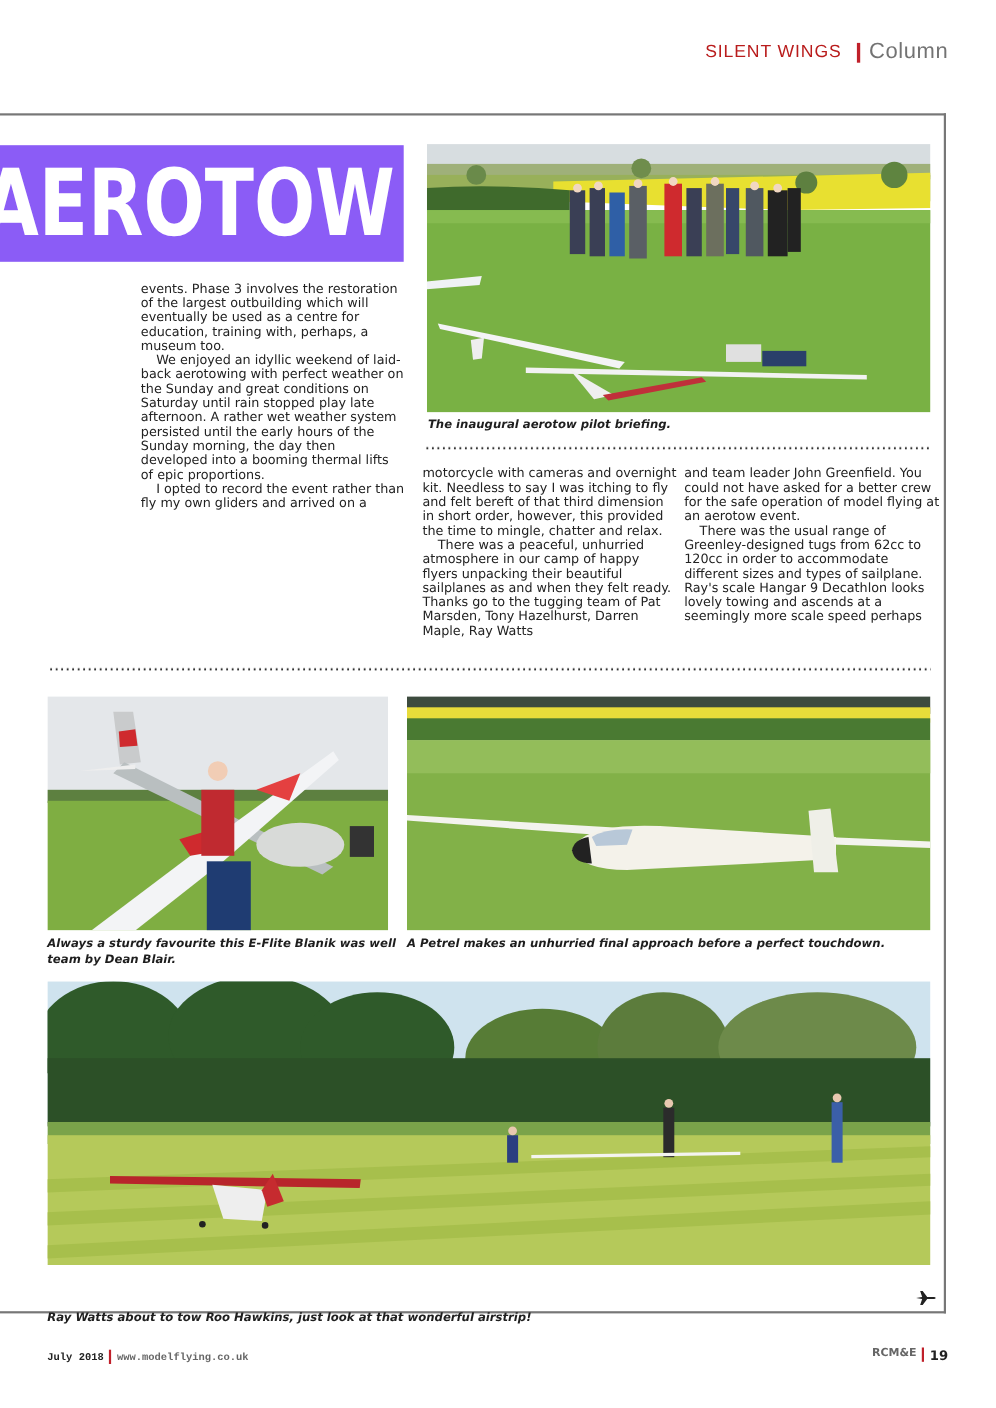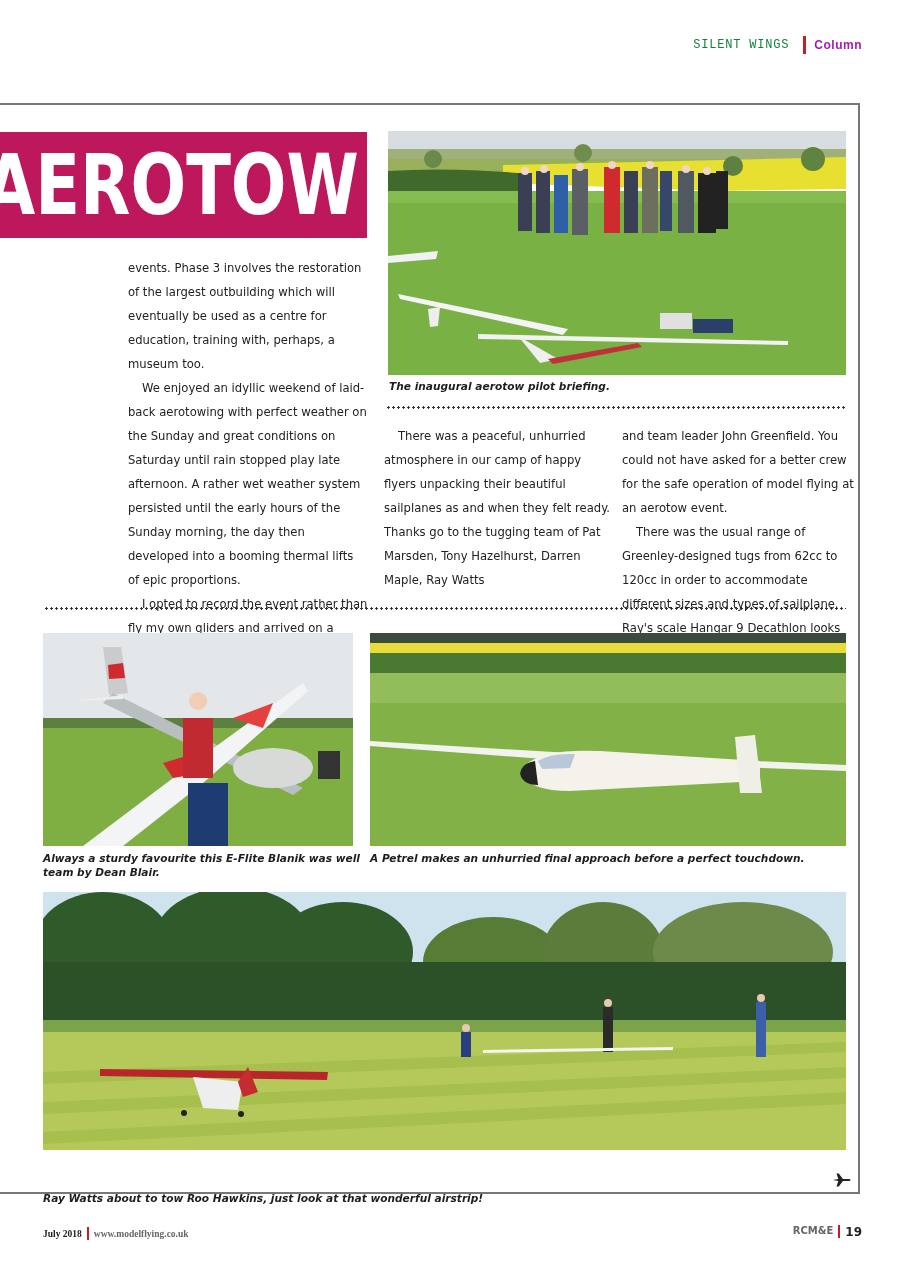--- a/index.html
+++ b/index.html
@@ -1,30 +1,30 @@
 <!DOCTYPE html>
 <html><head>
 <meta charset="utf-8">
 <style>
   html,body{margin:0;padding:0;background:#fff;}
   body{width:905px;height:1280px;position:relative;overflow:hidden;font-family:"Liberation Sans",sans-serif;color:#222;}
   .header{position:absolute;top:36px;right:43px;font-size:16px;letter-spacing:0.5px;display:flex;align-items:center;}
-  .header .section{color:#15803d;font-family:Liberation Mono, monospace;font-weight:300;font-size:12px;letter-spacing:0.8px;}
+  .header .section{color:#b91c1c;font-family:Liberation Sans, sans-serif;font-weight:300;font-size:16px;letter-spacing:0.8px;}
   .header .bar{display:inline-block;width:3px;height:18px;background:#c0202a;margin:0 8px 0 14px;}
-  .header .col{color:#a21caf;font-weight:bold;font-size:12px;}
+  .header .col{color:#737373;font-weight:normal;font-size:20px;}
   .frame{position:absolute;left:0;top:103px;width:860px;height:1091px;border:2px solid #777;border-left:none;box-sizing:border-box;}
-  .title-block{position:absolute;left:0;top:132px;width:367px;height:106px;background:#be185d;display:flex;align-items:center;justify-content:flex-end;padding-right:8px;box-sizing:border-box;}
+  .title-block{position:absolute;left:0;top:132px;width:367px;height:106px;background:#8b5cf6;display:flex;align-items:center;justify-content:flex-end;padding-right:8px;box-sizing:border-box;}
   .title-block span{color:#fff;font-family:"DejaVu Sans",sans-serif;font-weight:bold;font-size:84px;letter-spacing:0;transform:scaleX(0.78);transform-origin:right center;display:inline-block;line-height:1;}
   .photo{position:absolute;overflow:hidden;}
-  .col-text{position:absolute;font-family:"DejaVu Sans",sans-serif;font-size:11.6px;line-height:24px;color:#222;}
+  .col-text{position:absolute;font-family:"DejaVu Sans",sans-serif;font-size:11.6px;line-height:13px;color:#222;}
   .col-text p{margin:0;text-indent:14px;}
   .col-text p.first{text-indent:0;}
   .caption{position:absolute;font-family:"DejaVu Sans",sans-serif;font-style:italic;font-weight:bold;font-size:10.6px;line-height:14px;color:#1e1e1e;}
   .dots{position:absolute;height:3px;background-image:radial-gradient(circle,#333 1px,transparent 1.3px);background-size:5px 3px;background-repeat:repeat-x;}
-  .footer-left{position:absolute;left:43px;top:1227px;font-size:9.5px;font-family:Liberation Serif, serif;display:flex;align-items:center;}
+  .footer-left{position:absolute;left:43px;top:1227px;font-size:9.5px;font-family:Liberation Mono, monospace;display:flex;align-items:center;}
   .footer-left .date{font-weight:bold;color:#222;}
   .footer-left .url{color:#666;font-weight:bold;}
   .footer-right{position:absolute;right:43px;top:1225px;font-size:10px;font-family:"DejaVu Sans",sans-serif;display:flex;align-items:flex-start;}
   .footer-right .mag{color:#666;font-weight:bold;}
   .footer-right .page{color:#222;font-weight:bold;font-size:12px;}
   .rbar{display:inline-block;width:2px;height:13px;background:#c0202a;margin:0 5px;}
   .plane-icon{position:absolute;left:831px;top:1169px;width:22px;height:22px;}
 </style>
 </head>
 <body>
@@ -89,20 +89,21 @@
 <div class="caption" style="left:389px;top:379px;width:460px;">The inaugural aerotow pilot briefing.</div>
 <div class="dots" style="left:386px;top:406px;width:460px;"></div>
 
 <div class="col-text" style="left:128px;top:256px;width:240px;">
   <p class="first">events. Phase 3 involves the restoration of the largest outbuilding which will eventually be used as a centre for education, training with, perhaps, a museum too.</p>
   <p>We enjoyed an idyllic weekend of laid-back aerotowing with perfect weather on the Sunday and great conditions on Saturday until rain stopped play late afternoon. A rather wet weather system persisted until the early hours of the Sunday morning, the day then developed into a booming thermal lifts of epic proportions.</p>
   <p>I opted to record the event rather than fly my own gliders and arrived on a</p>
 </div>
 
 <div class="col-text" style="left:384px;top:424px;width:232px;">
+  <p class="first">motorcycle with cameras and overnight kit. Needless to say I was itching to fly and felt bereft of that third dimension in short order, however, this provided the time to mingle, chatter and relax.</p>
   <p>There was a peaceful, unhurried atmosphere in our camp of happy flyers unpacking their beautiful sailplanes as and when they felt ready. Thanks go to the tugging team of Pat Marsden, Tony Hazelhurst, Darren Maple, Ray Watts</p>
 </div>
 
 <div class="col-text" style="left:622px;top:424px;width:232px;">
   <p class="first">and team leader John Greenfield. You could not have asked for a better crew for the safe operation of model flying at an aerotow event.</p>
   <p>There was the usual range of Greenley-designed tugs from 62cc to 120cc in order to accommodate different sizes and types of sailplane. Ray's scale Hangar 9 Decathlon looks lovely towing and ascends at a seemingly more scale speed perhaps</p>
 </div>
 
 <div class="dots" style="left:44px;top:607px;width:802px;"></div>
 

